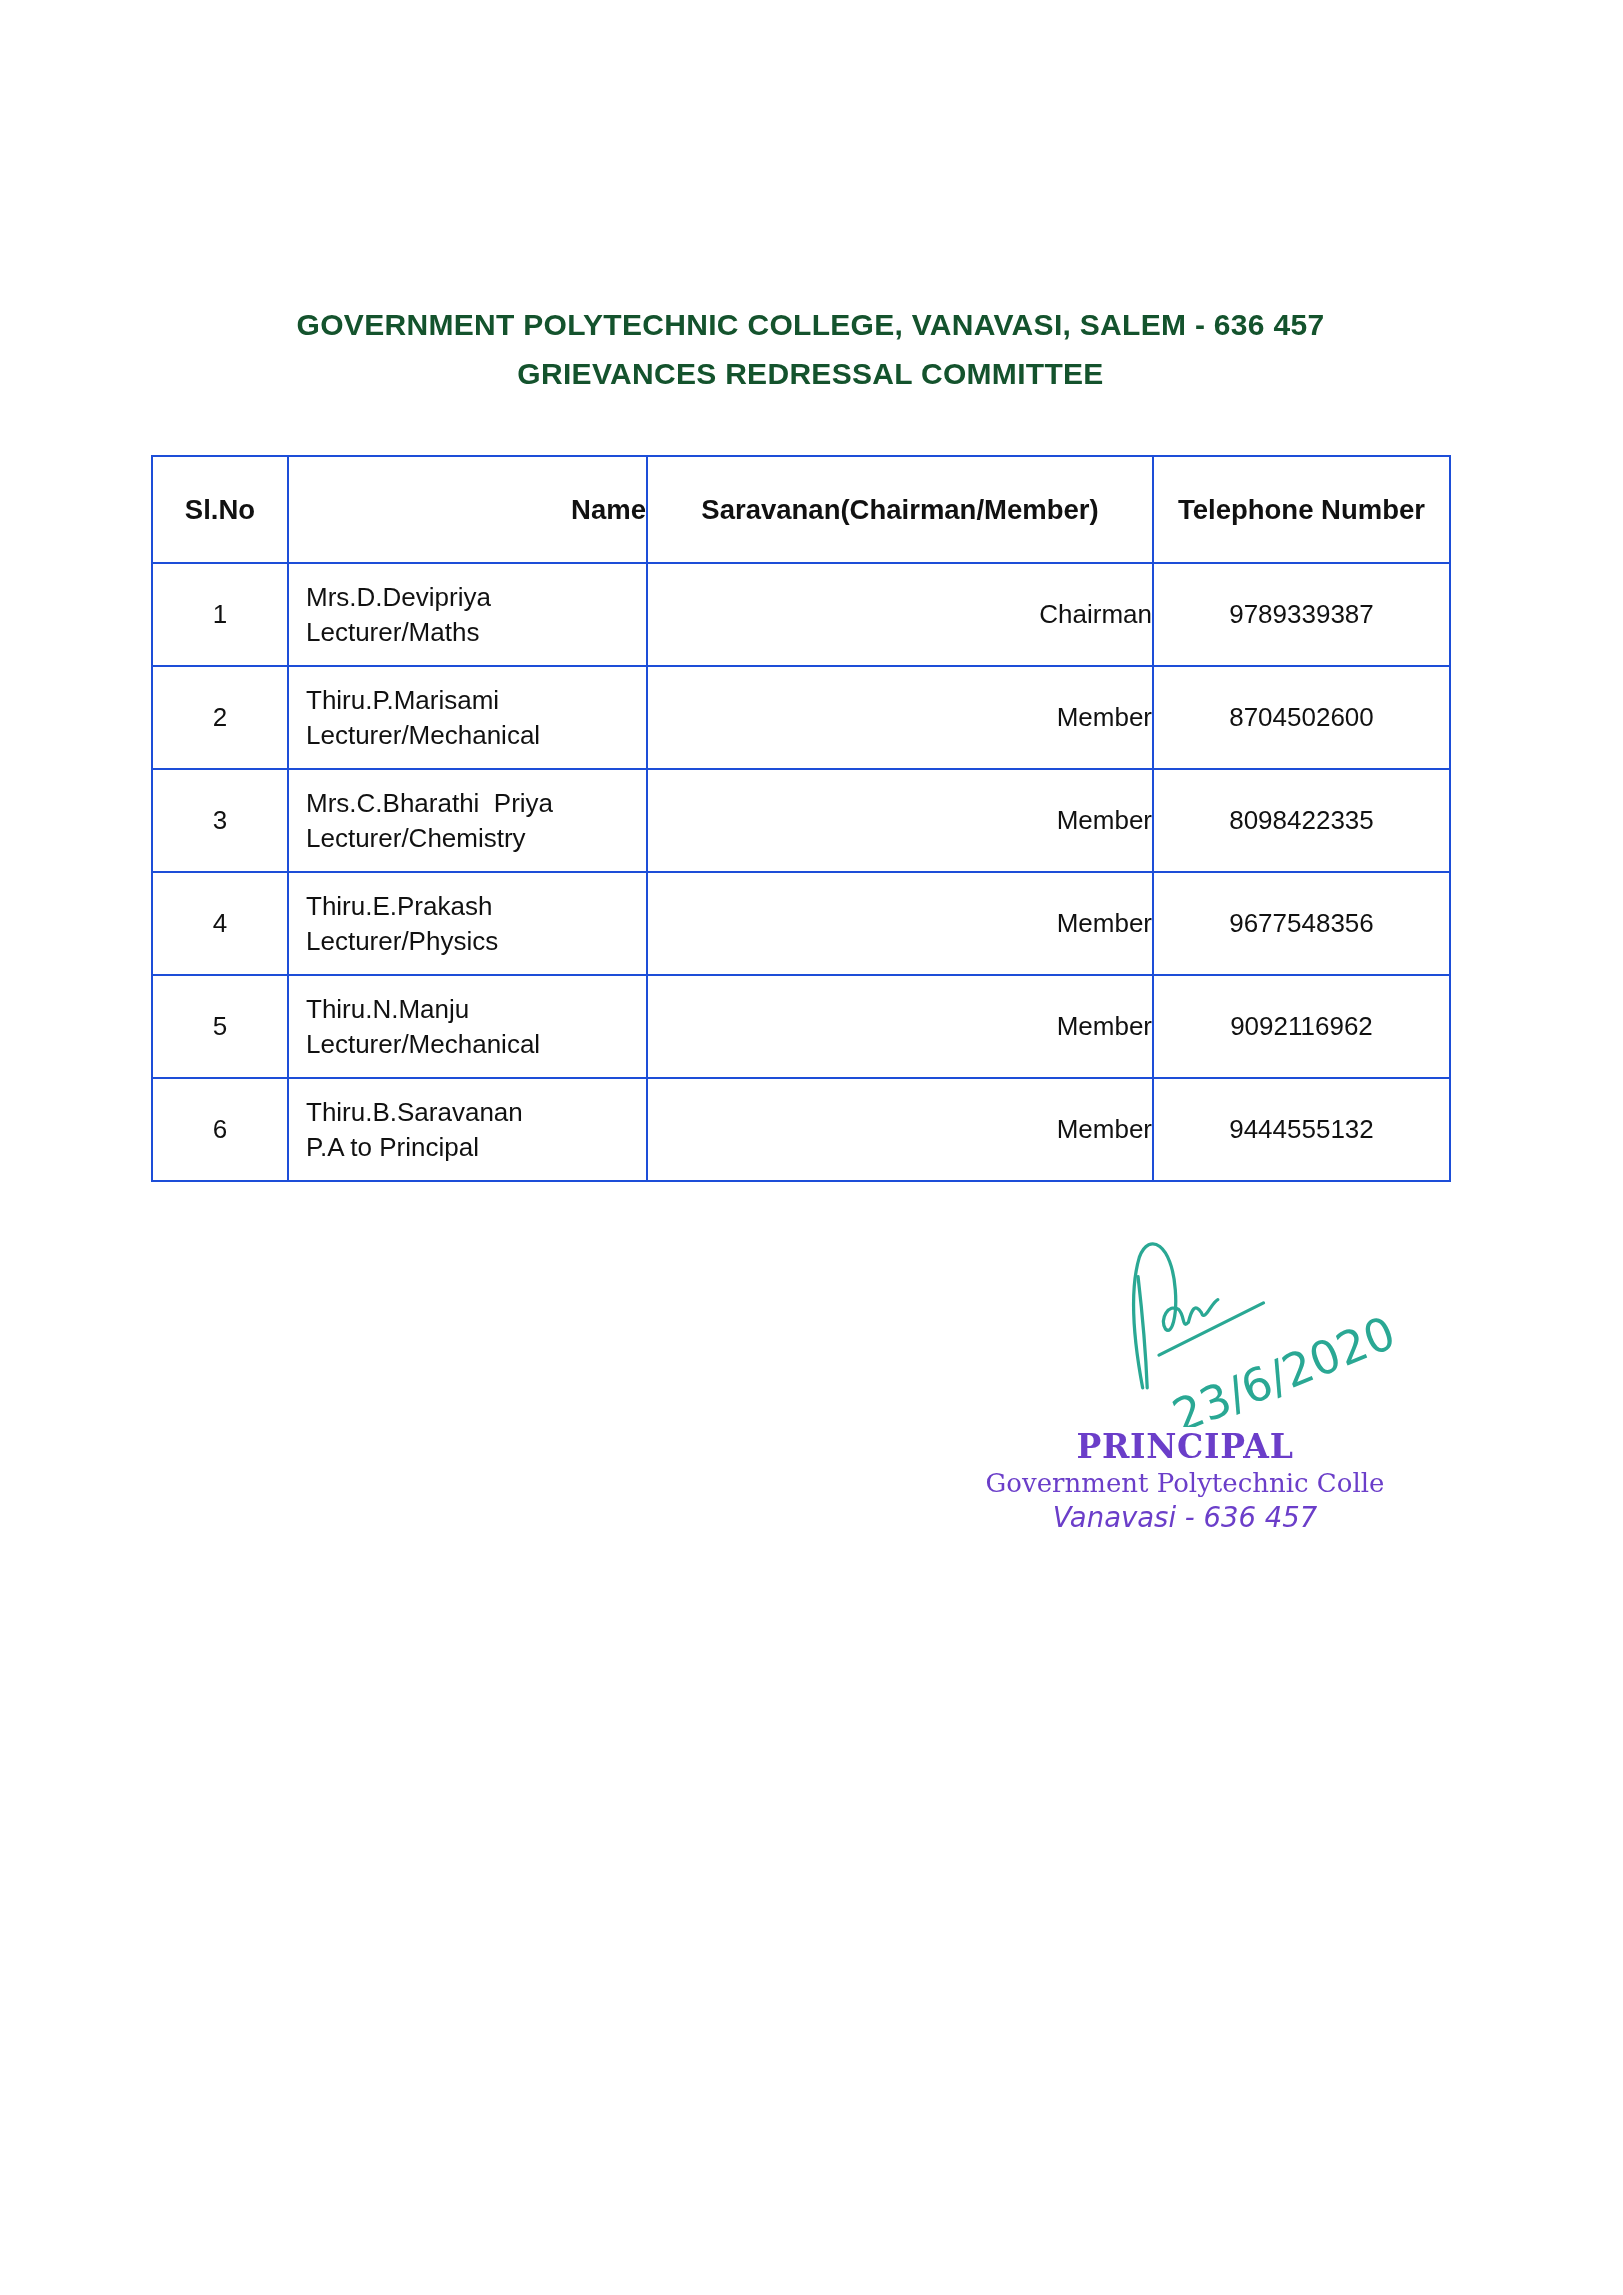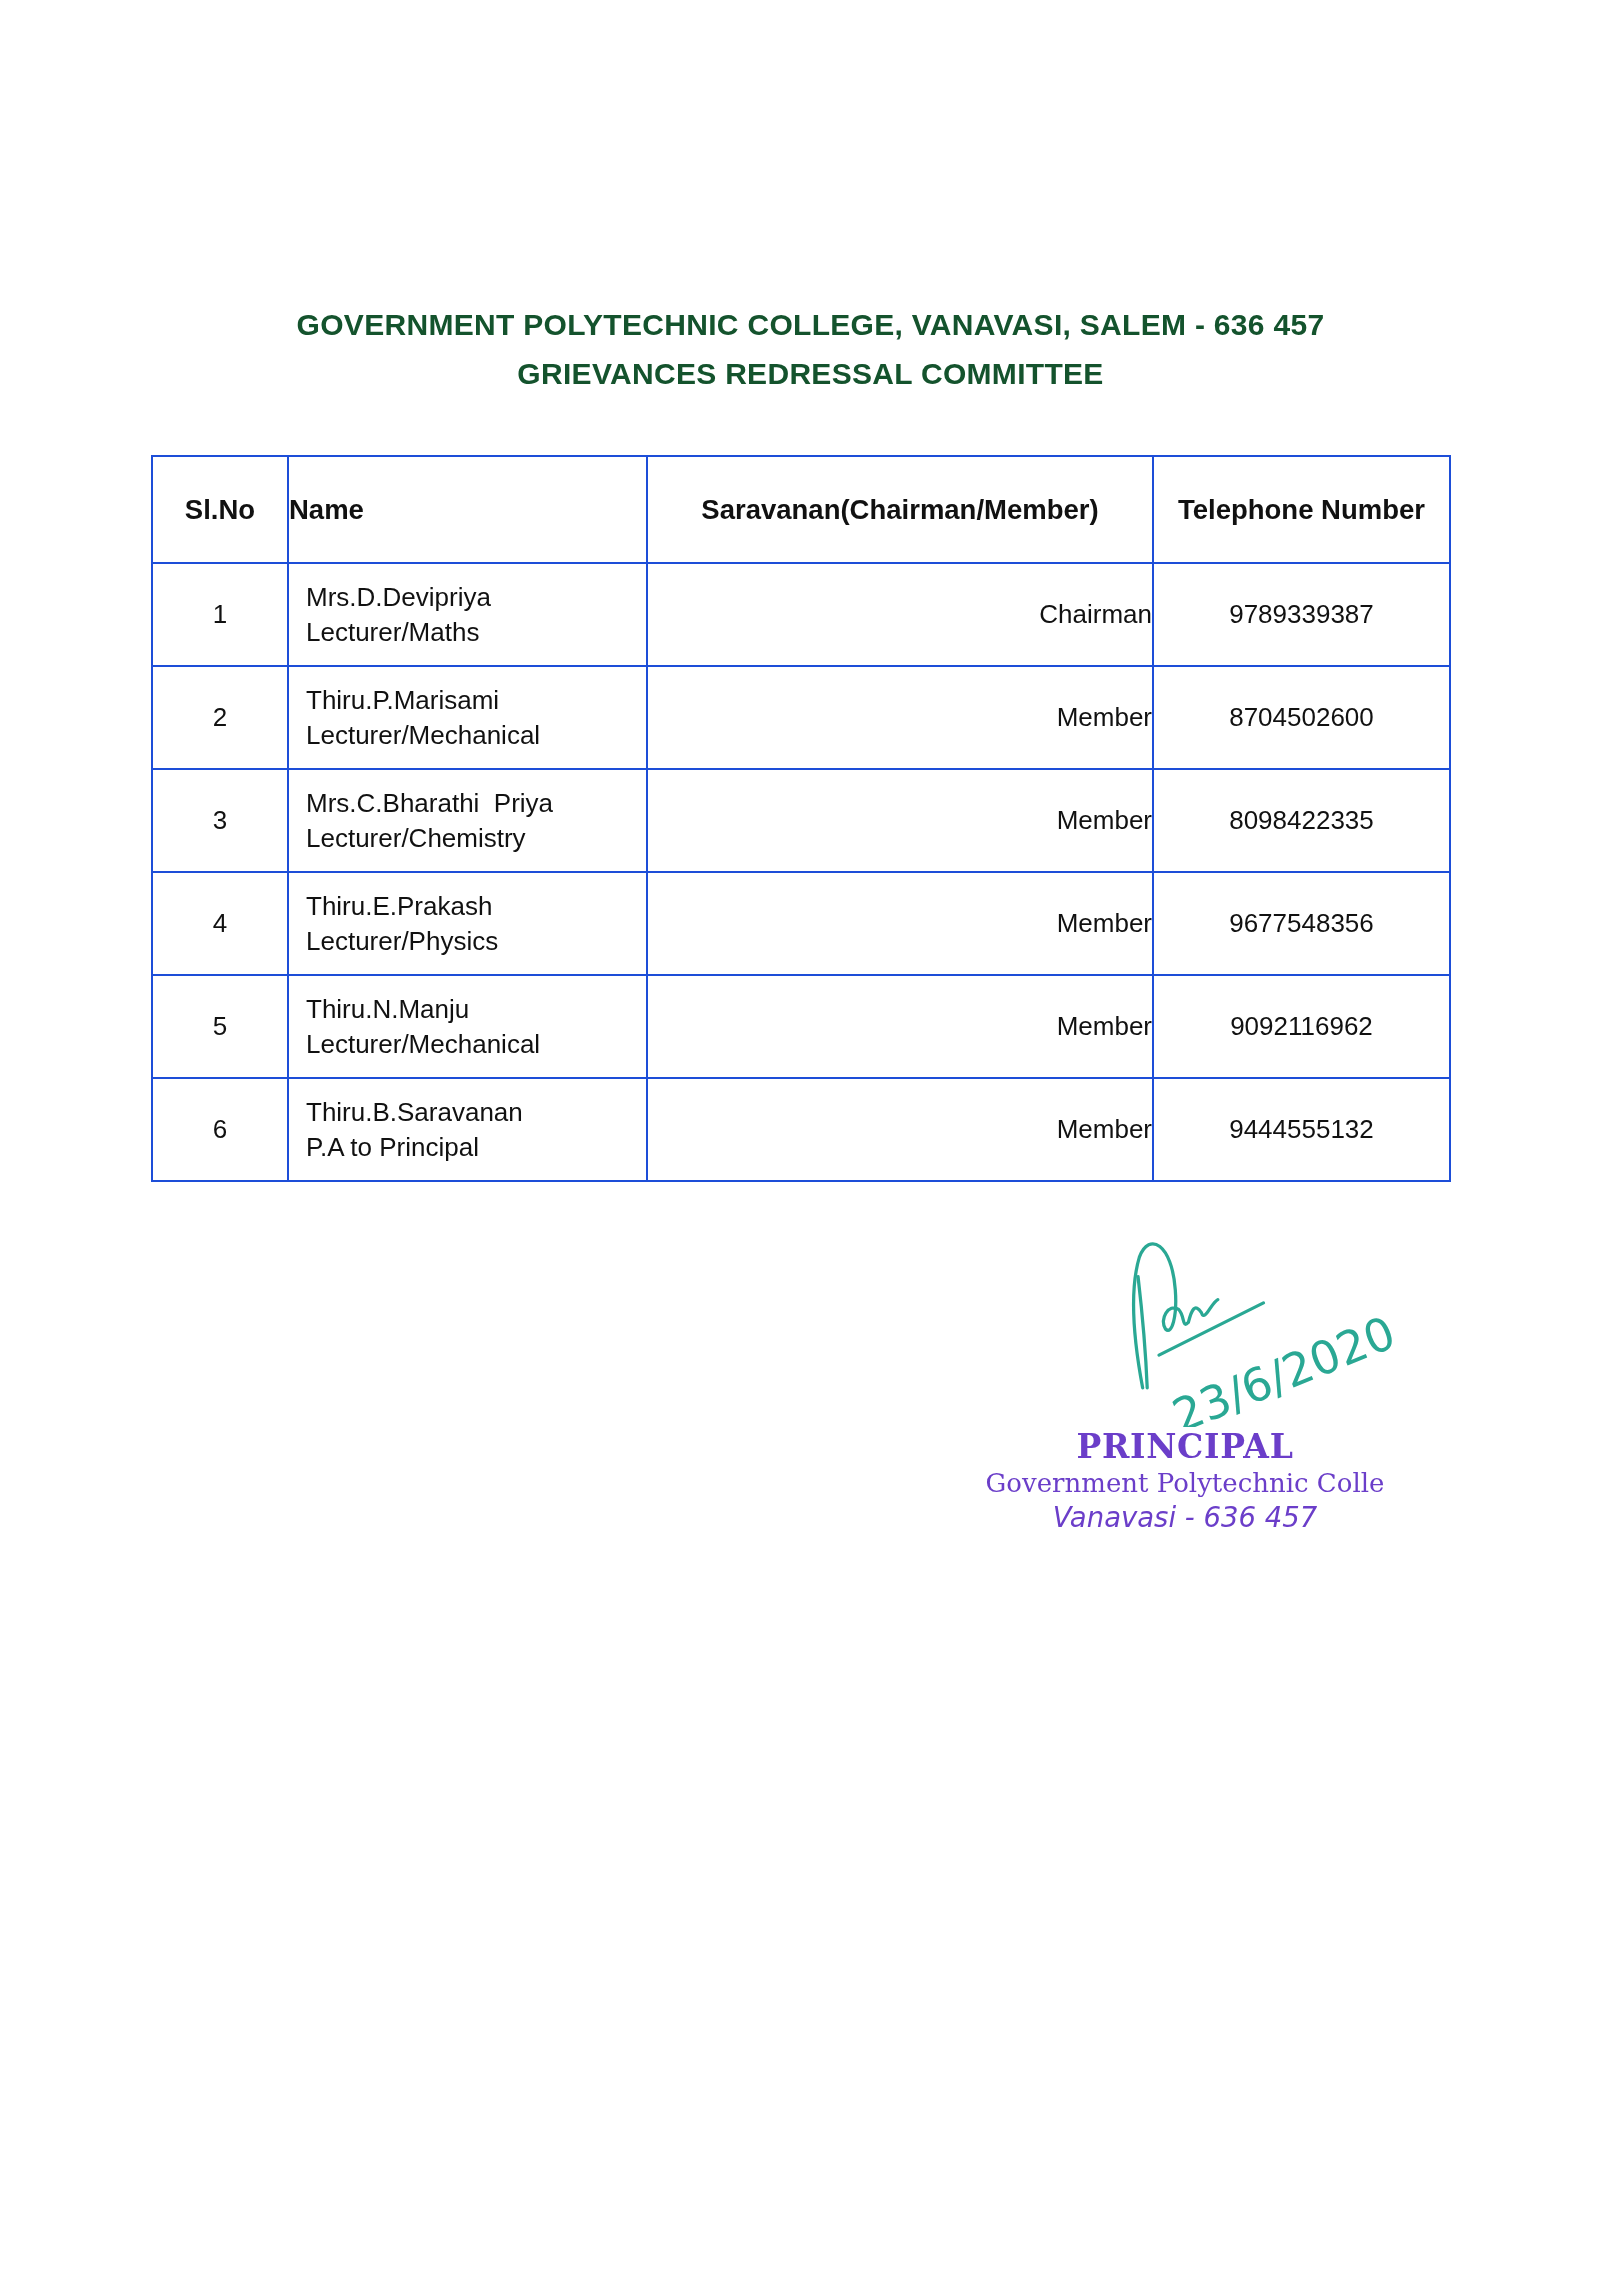--- a/index.html
+++ b/index.html
@@ -28,21 +28,21 @@
 </head>
 <body>
 
 <div class="heading l1">GOVERNMENT POLYTECHNIC COLLEGE, VANAVASI, SALEM  - 636 457</div>
 <div class="heading l2">GRIEVANCES REDRESSAL COMMITTEE</div>
 
 <table class="committee">
   <thead>
     <tr>
       <th class="c-sl">Sl.No</th>
-      <th class="c-name" style="text-align:left;padding-left:0!important">Name</th>
+      <th class="c-name" style="text-align:right;padding-left:0!important">Name</th>
       <th class="c-pos">Saravanan(Chairman/Member)</th>
       <th class="c-tel">Telephone Number</th>
     </tr>
   </thead>
   <tbody>
     <tr>
       <td class="c-sl">1</td>
       <td class="c-name">
         <div>Mrs.D.Devipriya</div>
         <div>Lecturer/Maths</div>

